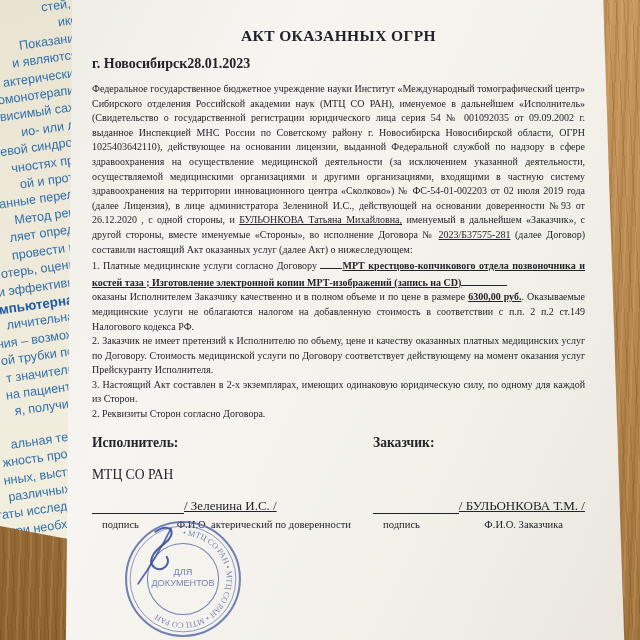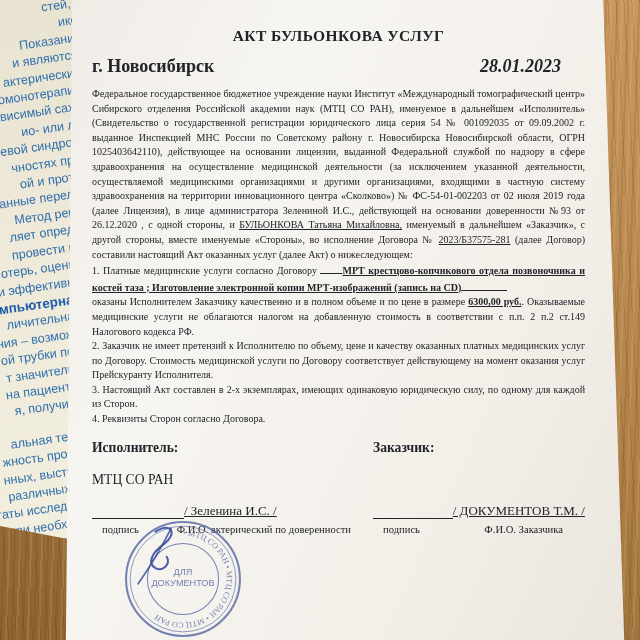--- a/index.html
+++ b/index.html
@@ -19,22 +19,22 @@
   .bline{transform:rotate(-8deg);transform-origin:right center;white-space:nowrap;}
   .bline.bold{font-weight:bold;color:#1e5ca8;font-size:13.4px;}
   .bline.gap{margin-top:15px;}
   
   .paper{position:absolute;left:60px;top:-25px;width:565px;height:690px;
     background:linear-gradient(115deg,#efece6 0%,#f7f5f1 30%,#f3f0ea 68%,#eae6de 100%);
     clip-path:polygon(2.2% 0,96% 0,100% 100%,1% 100%);
     filter:drop-shadow(-5px 2px 6px rgba(55,38,15,.40));}
   .page-inner{position:relative;padding:52px 40px 0 32px;color:#23232a;}
   .title{margin:0;text-align:center;font-size:15.5px;font-weight:bold;letter-spacing:.4px;}
-  .cityline{display:flex;justify-content:space-between;margin-top:11px;font-size:18px;font-weight:bold;}
-  .cityline .date{padding-right:24px;font-style:italic;}
+  .cityline{display:flex;margin-top:11px;font-size:14px;font-weight:bold;}
+  .cityline .date{padding-right:24px;}
   p.body{margin:0;font-size:10px;line-height:14.6px;}
   p.body.first{margin-top:10px;}
   .j{text-align:justify;}
   .u{text-decoration:underline;}
   .bu{font-weight:bold;text-decoration:underline;}
   .gapline{display:inline-block;width:22px;border-bottom:1px solid #23232a;height:11px;}
   .gapline2{display:inline-block;width:46px;border-bottom:1px solid #23232a;height:11px;}
   .caption{font-size:11px;margin:1px 0 1px 10px;}
   .sigrow{display:flex;margin-top:13px;}
   .sigcol{display:flex;flex-direction:column;}
@@ -91,54 +91,54 @@
         <div class="bline">или DVD дис</div>
         <div class="bline">) доступна дл</div>
         <div class="bline gap">оказаниями д</div>
         <div class="bline">аустрофобия</div>
         <div class="bline">а.</div>
       </div>
   </div>
 
   <div class="paper">
     <div class="page-inner">
-      <h1 class="title">АКТ БУЛЬОНКОВА УСЛУГ</h1>
+      <h1 class="title">АКТ ОКАЗАННЫХ ОГРН</h1>
       <div class="cityline">
         <span>г. Новосибирск</span>
         <span class="date">28.01.2023</span>
       </div>
 
       <p class="body j first"><span>Федеральное государственное бюджетное учреждение науки Институт «Международный томографический центр» Сибирского отделения Российской академии наук (МТЦ СО РАН), именуемое в дальнейшем «Исполнитель» (Свидетельство о государственной регистрации юридического лица серия 54 № 001092035 от 09.09.2002 г. выданное Инспекцией МНС России по Советскому району г. Новосибирска Новосибирской области, ОГРН 1025403642110), действующее на основании лицензии, выданной Федеральной службой по надзору в сфере здравоохранения на осуществление медицинской деятельности (за исключением указанной деятельности, осуществляемой медицинскими организациями и другими организациями, входящими в частную систему здравоохранения на территории инновационного центра «Сколково») № ФС-54-01-002203 от 02 июля 2019 года (далее  Лицензия), в лице администратора Зелениной И.С., действующей на основании доверенности №93 от 26.12.2020 , с одной стороны, и </span><span class="u">БУЛЬОНКОВА Татьяна Михайловна,</span><span> именуемый в дальнейшем «Заказчик», с другой стороны, вместе именуемые «Стороны», во исполнение Договора № </span><span class="u">2023/Б37575-281</span><span> (далее  Договор) составили настоящий Акт оказанных услуг (далее Акт) о нижеследующем:</span></p>
 
       <p class="body j"><span>1. Платные медицинские услуги согласно Договору </span><span class="gapline"></span><span class="bu">МРТ крестцово-копчикового отдела позвоночника и костей таза ; Изготовление электронной копии МРТ-изображений (запись на CD)</span><span class="gapline2"></span></p>
       <p class="body j"><span>оказаны Исполнителем Заказчику качественно и в полном объеме и по цене в размере </span><span class="bu">6300,00 руб.</span><span>. Оказываемые медицинские услуги не облагаются налогом на добавленную стоимость в соответствии с п.п. 2 п.2 ст.149 Налогового кодекса РФ.</span></p>
 
       <p class="body j">2. Заказчик не имеет претензий к Исполнителю по объему, цене и качеству оказанных платных медицинских услуг по Договору. Стоимость медицинской услуги по Договору соответствует действующему на момент оказания услуг Прейскуранту Исполнителя.</p>
       <p class="body j">3. Настоящий Акт составлен в 2-х экземплярах, имеющих одинаковую юридическую силу, по одному для каждой из Сторон.</p>
-      <p class="body">4. Реквизиты Сторон согласно Договора.</p>
+      <p class="body">2. Реквизиты Сторон согласно Договора.</p>
 
       <div class="sigrow">
         <div class="sigcol left">
           <div class="siglabel">Исполнитель:</div>
           <div class="org">МТЦ СО РАН</div>
           <div class="signline">
               <span class="blank l"></span>
               <span class="u">/ Зеленина И.С. /</span>
             </div>
           <div class="caps">
             <span>подпись</span>
             <span>Ф.И.О. актерический по доверенности</span>
           </div>
         </div>
         <div class="sigcol right">
           <div class="siglabel">Заказчик:</div>
           <div class="org"></div>
           <div class="signline">
               <span class="blank r"></span>
-              <span class="u">/ ДОКУМЕНТОВ Т.М.  /</span>
+              <span class="u">/ БУЛЬОНКОВА Т.М.  /</span>
             </div>
           <div class="caps">
             <span>подпись</span>
             <span>Ф.И.О. Заказчика</span>
           </div>
         </div>
       </div>
     </div>
 
     <svg class="stamp" viewBox="0 0 120 120">

